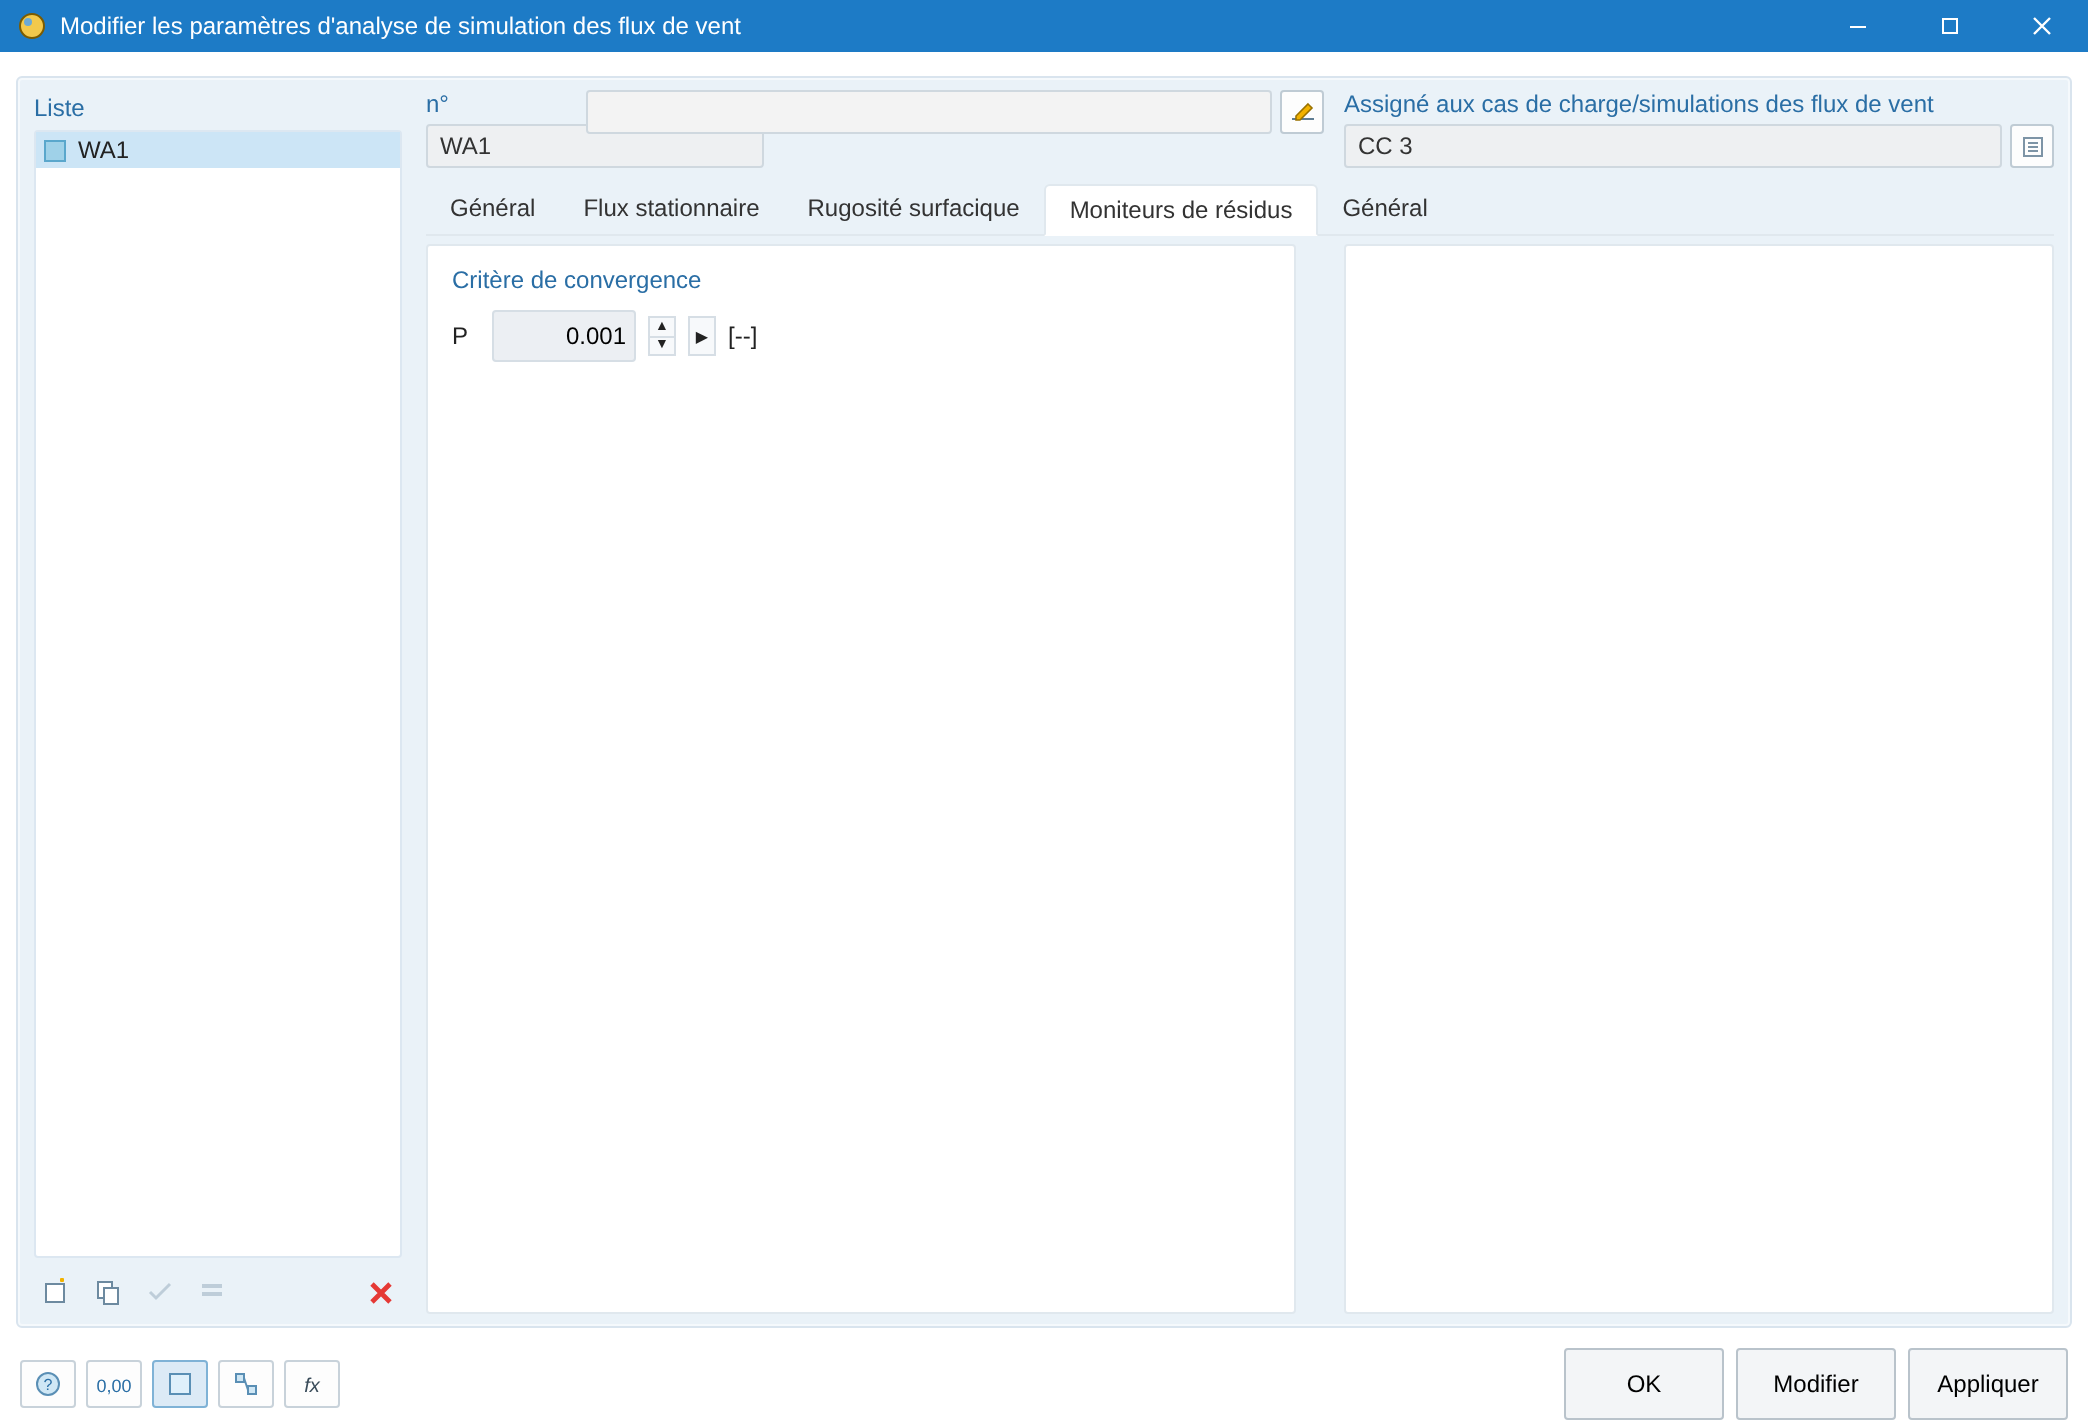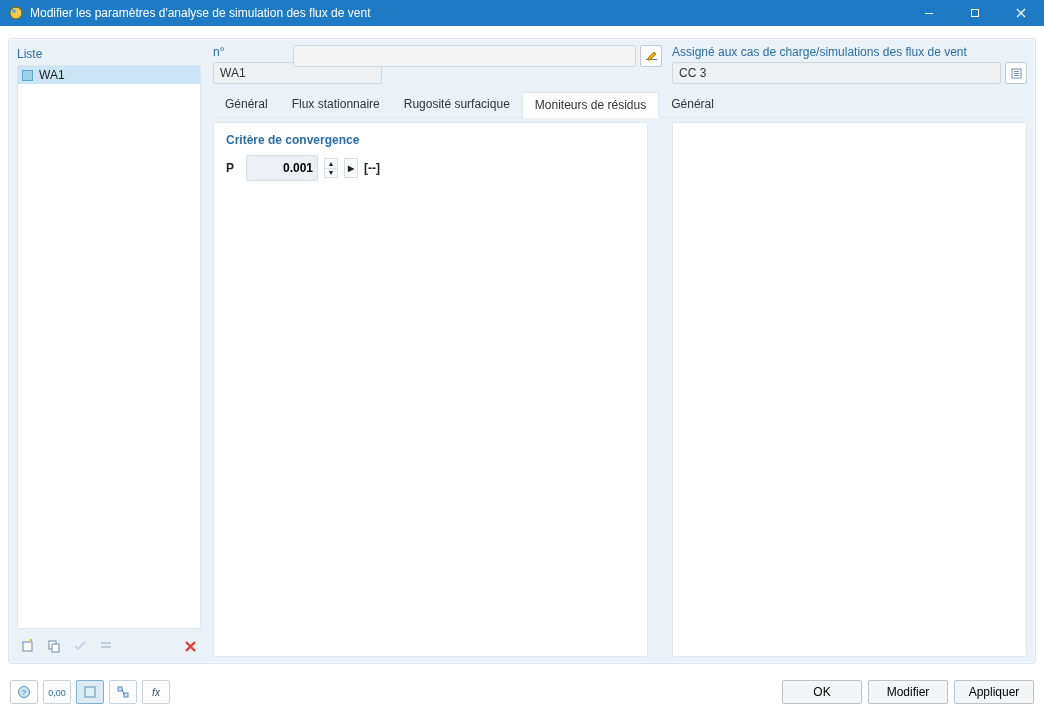--- a/index.html
+++ b/index.html
@@ -48,41 +48,41 @@
   }
   .text-input.readonly { background:#eef0f2;}
   .icon-btn {
     width:22px; height:22px; border:1px solid #bfcbd4; background:#fdfdfd; border-radius:2px; display:flex; align-items:center; justify-content:center; padding:0;
   }
   
   .tabs { display:flex; margin-top:7px; border-bottom:1px solid #e0e8ee; gap:0;}
   .tab { padding: 5px 12px; font-size:12px; color:#333; cursor:default; position:relative; bottom:-1px;}
   .tab.active { background:#fff; border:1px solid #e0e8ee; border-bottom:1px solid #fff; border-radius:3px 3px 0 0;}
   
-  .tab-body { flex:1; display:flex; gap:24px; margin-top:4px;font-weight:bold;}
+  .tab-body { flex:1; display:flex; gap:24px; margin-top:4px;}
   .panel-box { background:#fff; border:1px solid #e0e8ee; border-radius:2px; flex:1; padding:10px 12px;}
   .panel-box.right { flex:0 0 355px;}
   
   .section-title { color:#2a6ea5; font-size:12px; margin-bottom:8px;}
   .sub-label { font-size:12px; margin-bottom:6px;}
   .spinner-row { display:flex; align-items:center; gap:6px;}
   .spinner-letter { width:14px;}
   .spinner-input { width:72px; height:20px; background:#eceff3; border:1px solid #d6dee5; border-radius:2px; text-align:right; padding:12px 4px; font:inherit;}
   .spinner-arrows { width:14px; height:20px; display:flex; flex-direction:column;}
   .spinner-arrows div { flex:1; display:flex; align-items:center; justify-content:center; border:1px solid #d6dee5; background:#f7f9fb; font-size:7px; line-height:1;}
   .spinner-arrows div:first-child {border-bottom:none;}
   .side-arrow { width:14px; height:20px; display:flex; align-items:center; justify-content:center; border:1px solid #d6dee5; background:#f7f9fb; font-size:8px;}
   
   .footer {
     height: 40px; display:flex; align-items:center; padding: 0 10px; gap:6px;
   }
   .footer-left {display:flex; gap:5px;}
   .footer-spacer {flex:1;}
   .dlg-btn {
-    min-width:80px; height:24px; border:1px solid #b9c3cb; background:#f3f5f7; border-radius:2px; font:inherit; cursor:default;
+    min-width:80px; height:36px; border:1px solid #b9c3cb; background:#f3f5f7; border-radius:2px; font:inherit; cursor:default;
   }
   
   .ft-toggle {
     width:28px; height:24px; border:1px solid #c8d2da; background:#fdfdfd; border-radius:2px; display:flex; align-items:center; justify-content:center; padding:0;
   }
   .ft-toggle.active { background:#dceaf6; border-color:#7fb2d6;}
   
   svg { display:block; }
 </style>
 </head>

